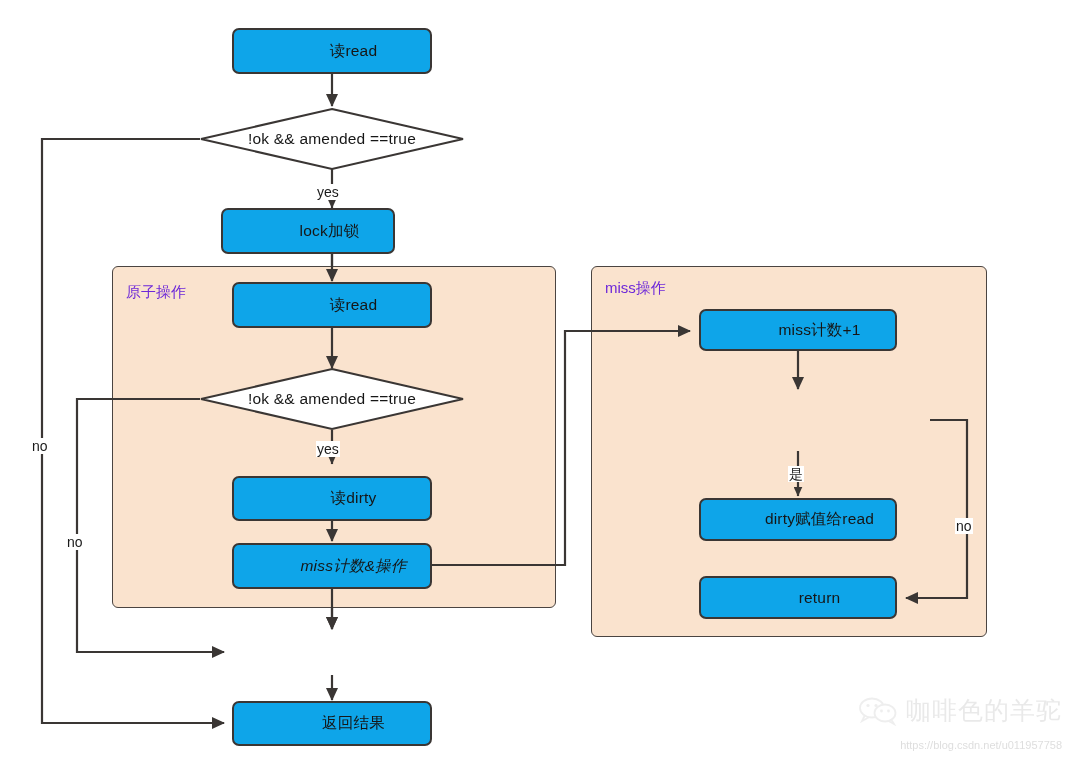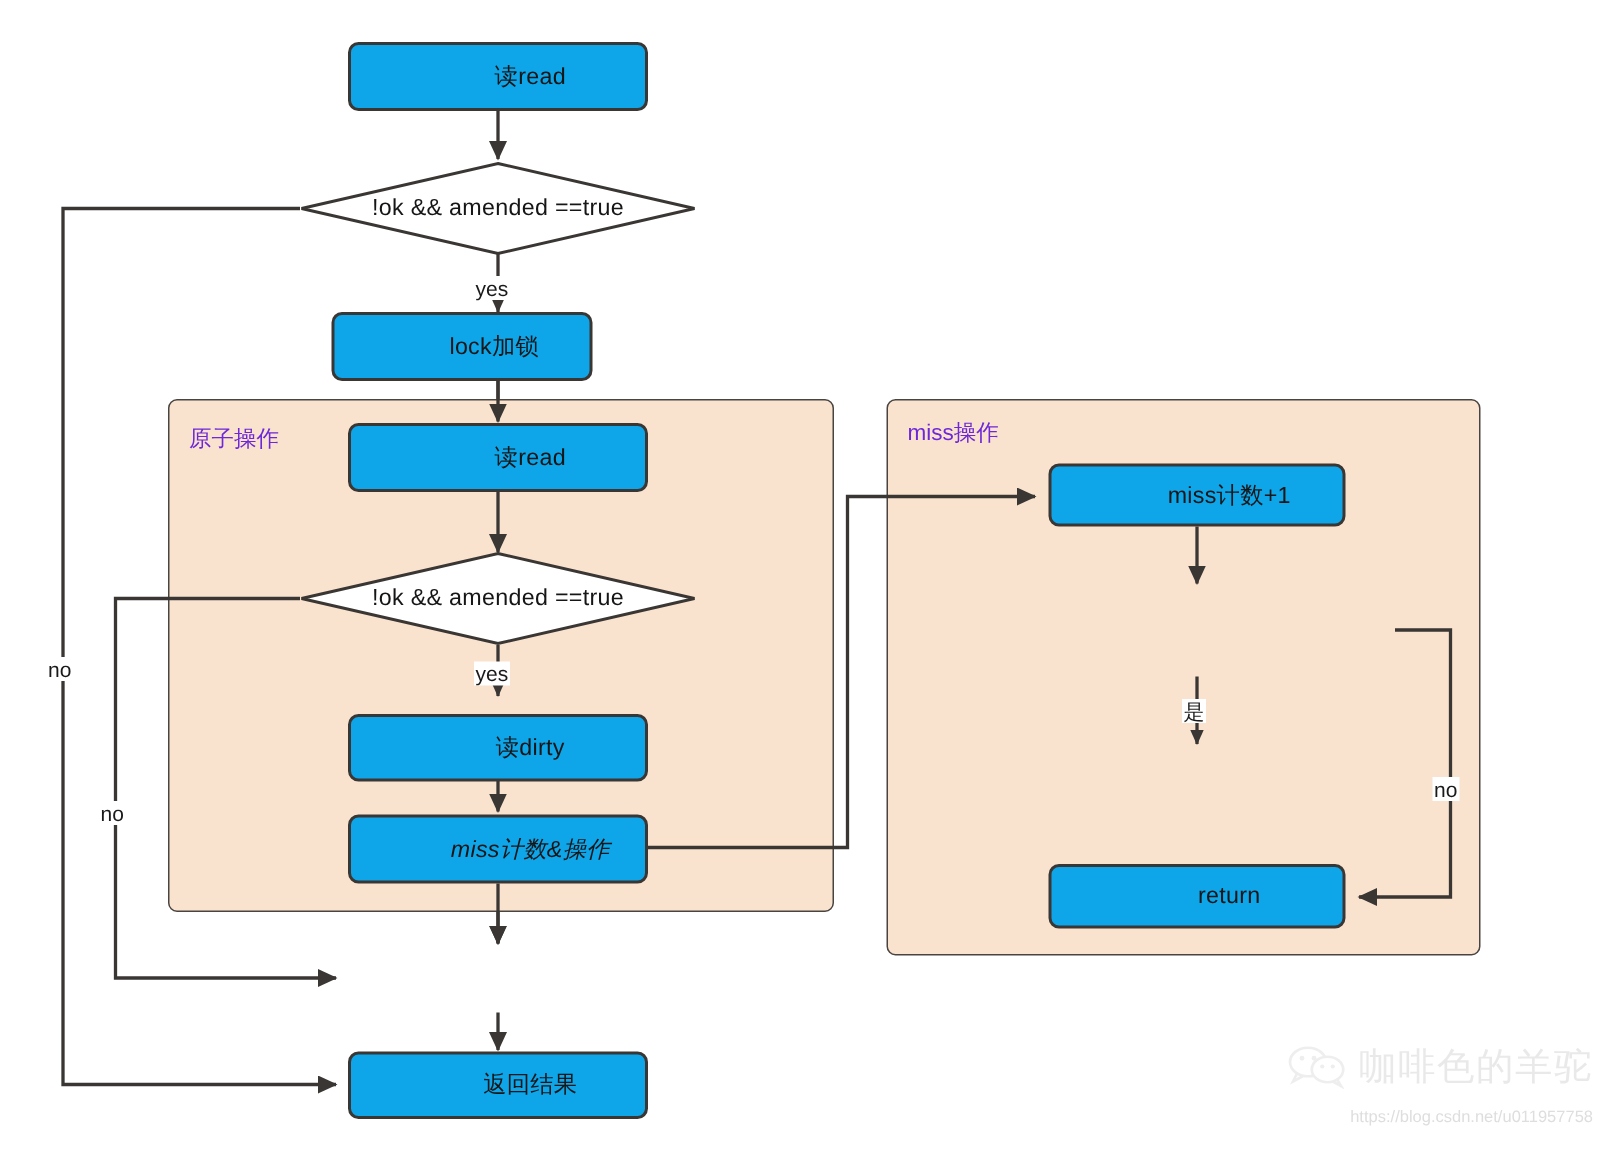--- a/index.html
+++ b/index.html
@@ -188,20 +188,21 @@
   <div class="node" style="left:232px;top:464px;width:200px;height:45px;margin-top:12px;">读dirty</div>
 
   <div class="node" style="left:232px;top:543px;width:200px;height:46px;font-style:italic;">miss计数&amp;操作</div>
 
 
   <div class="node" style="left:232px;top:701px;width:200px;height:45px;">返回结果</div>
 
   <div class="node" style="left:699px;top:309px;width:198px;height:42px;">miss计数+1</div>
 
 
+  <div class="node" style="left:699px;top:498px;width:198px;height:43px;">dirty赋值给read</div>
 
   <div class="node" style="left:699px;top:576px;width:198px;height:43px;">return</div>
 
   <div class="edge-label" style="left:316px;top:184px;">yes</div>
 
   <div class="edge-label" style="left:31px;top:438px;">no</div>
 
   <div class="edge-label" style="left:316px;top:441px;">yes</div>
 
   <div class="edge-label" style="left:66px;top:534px;">no</div>

